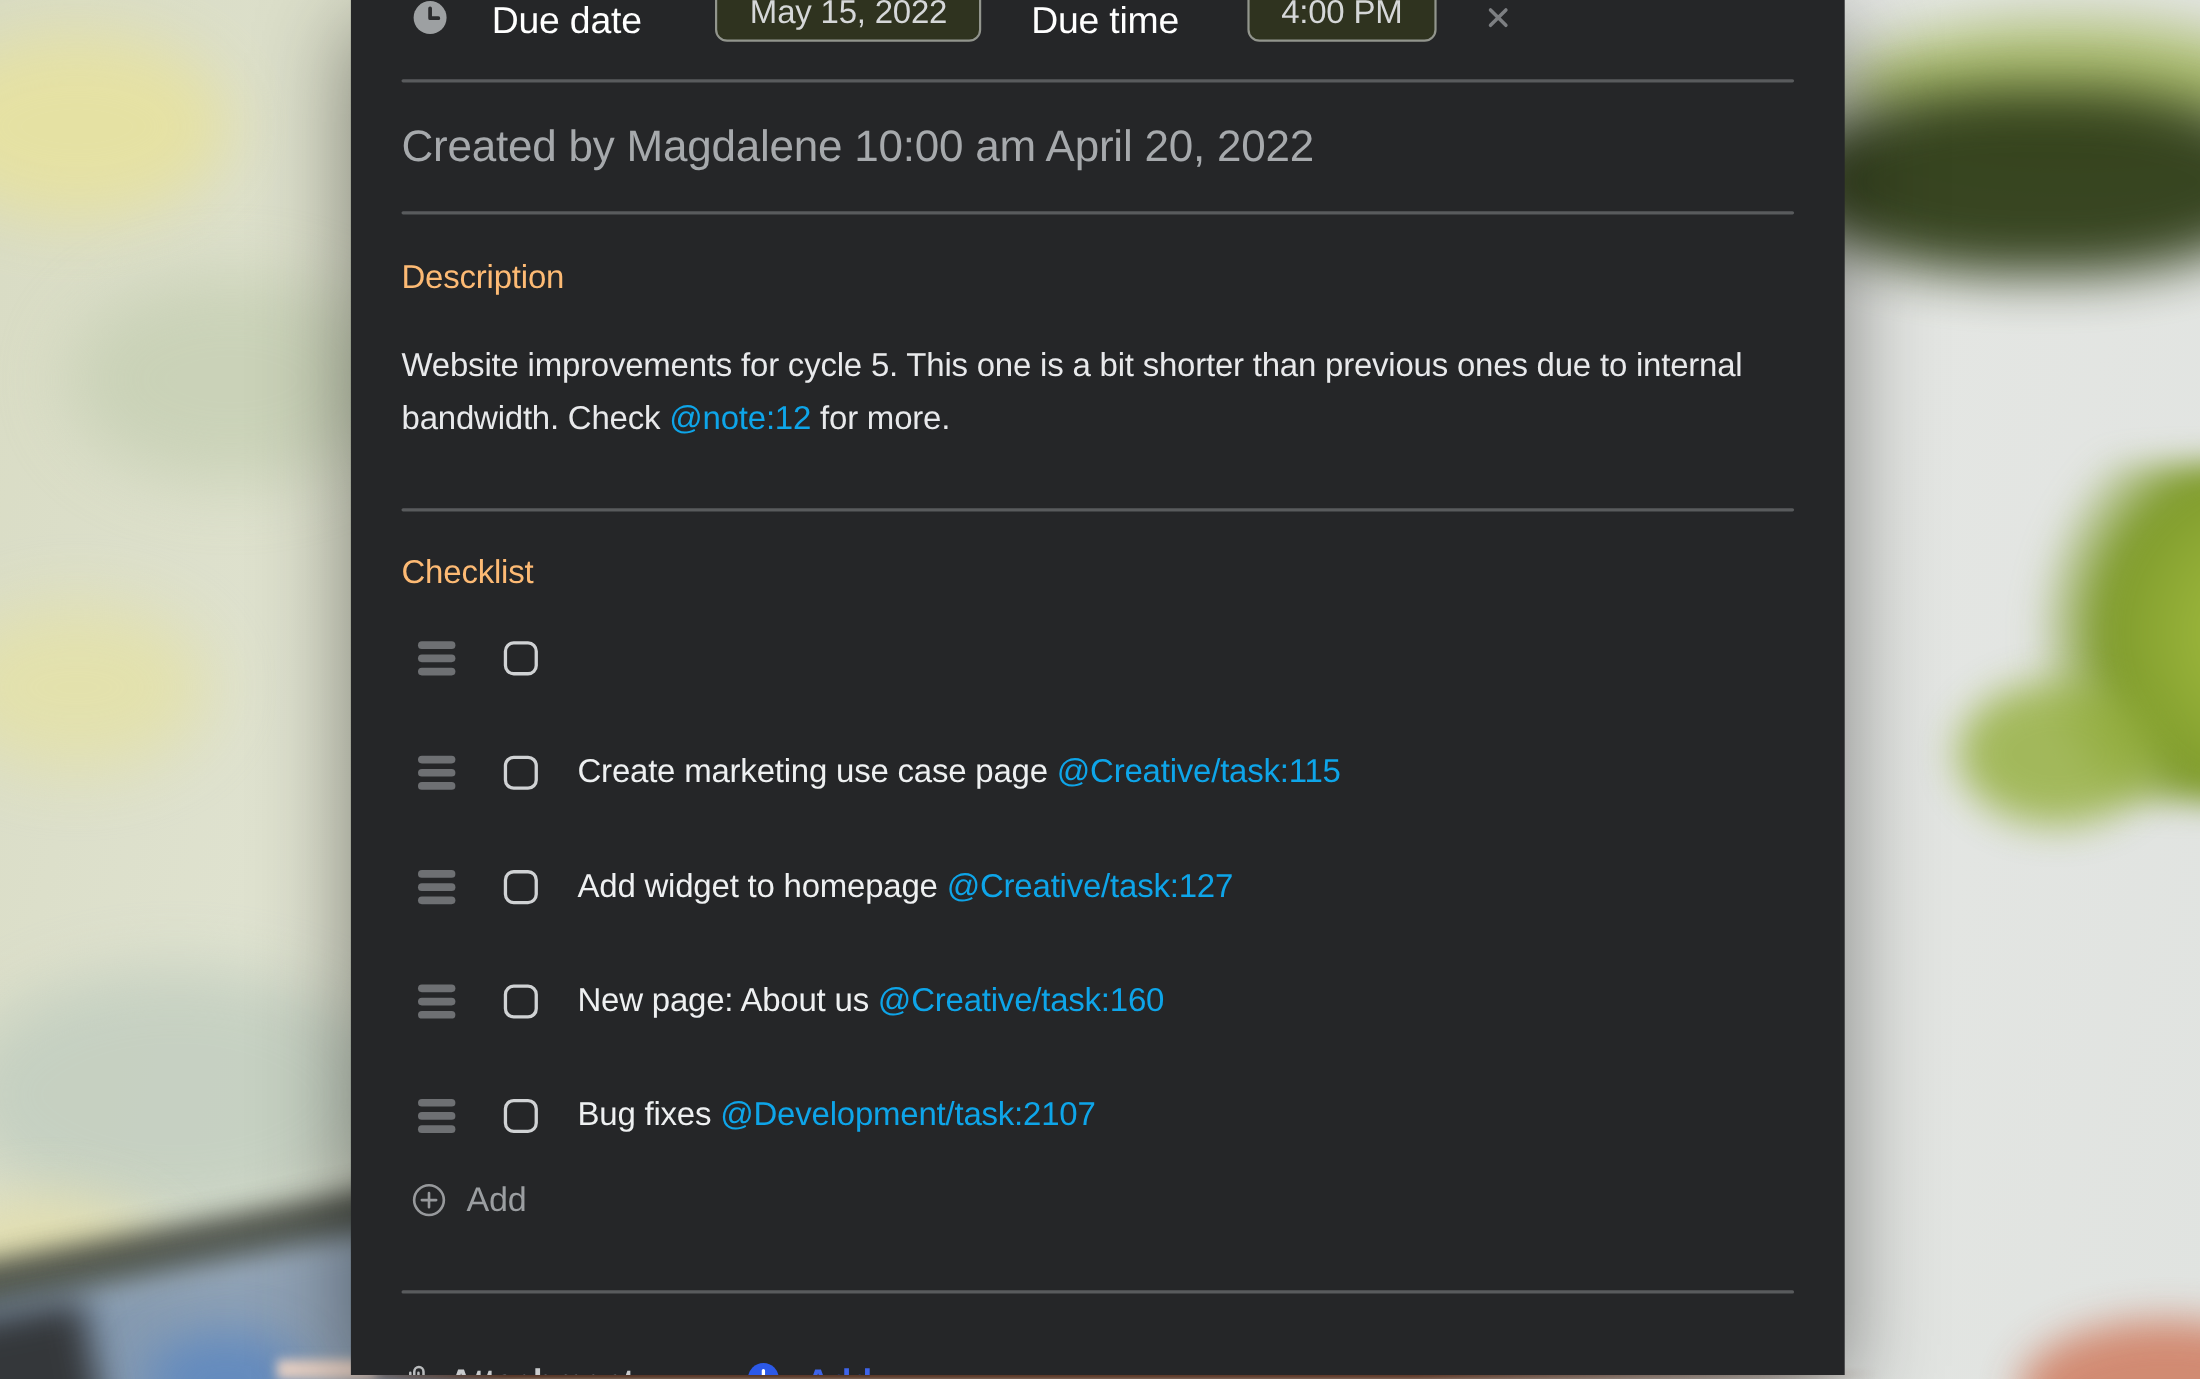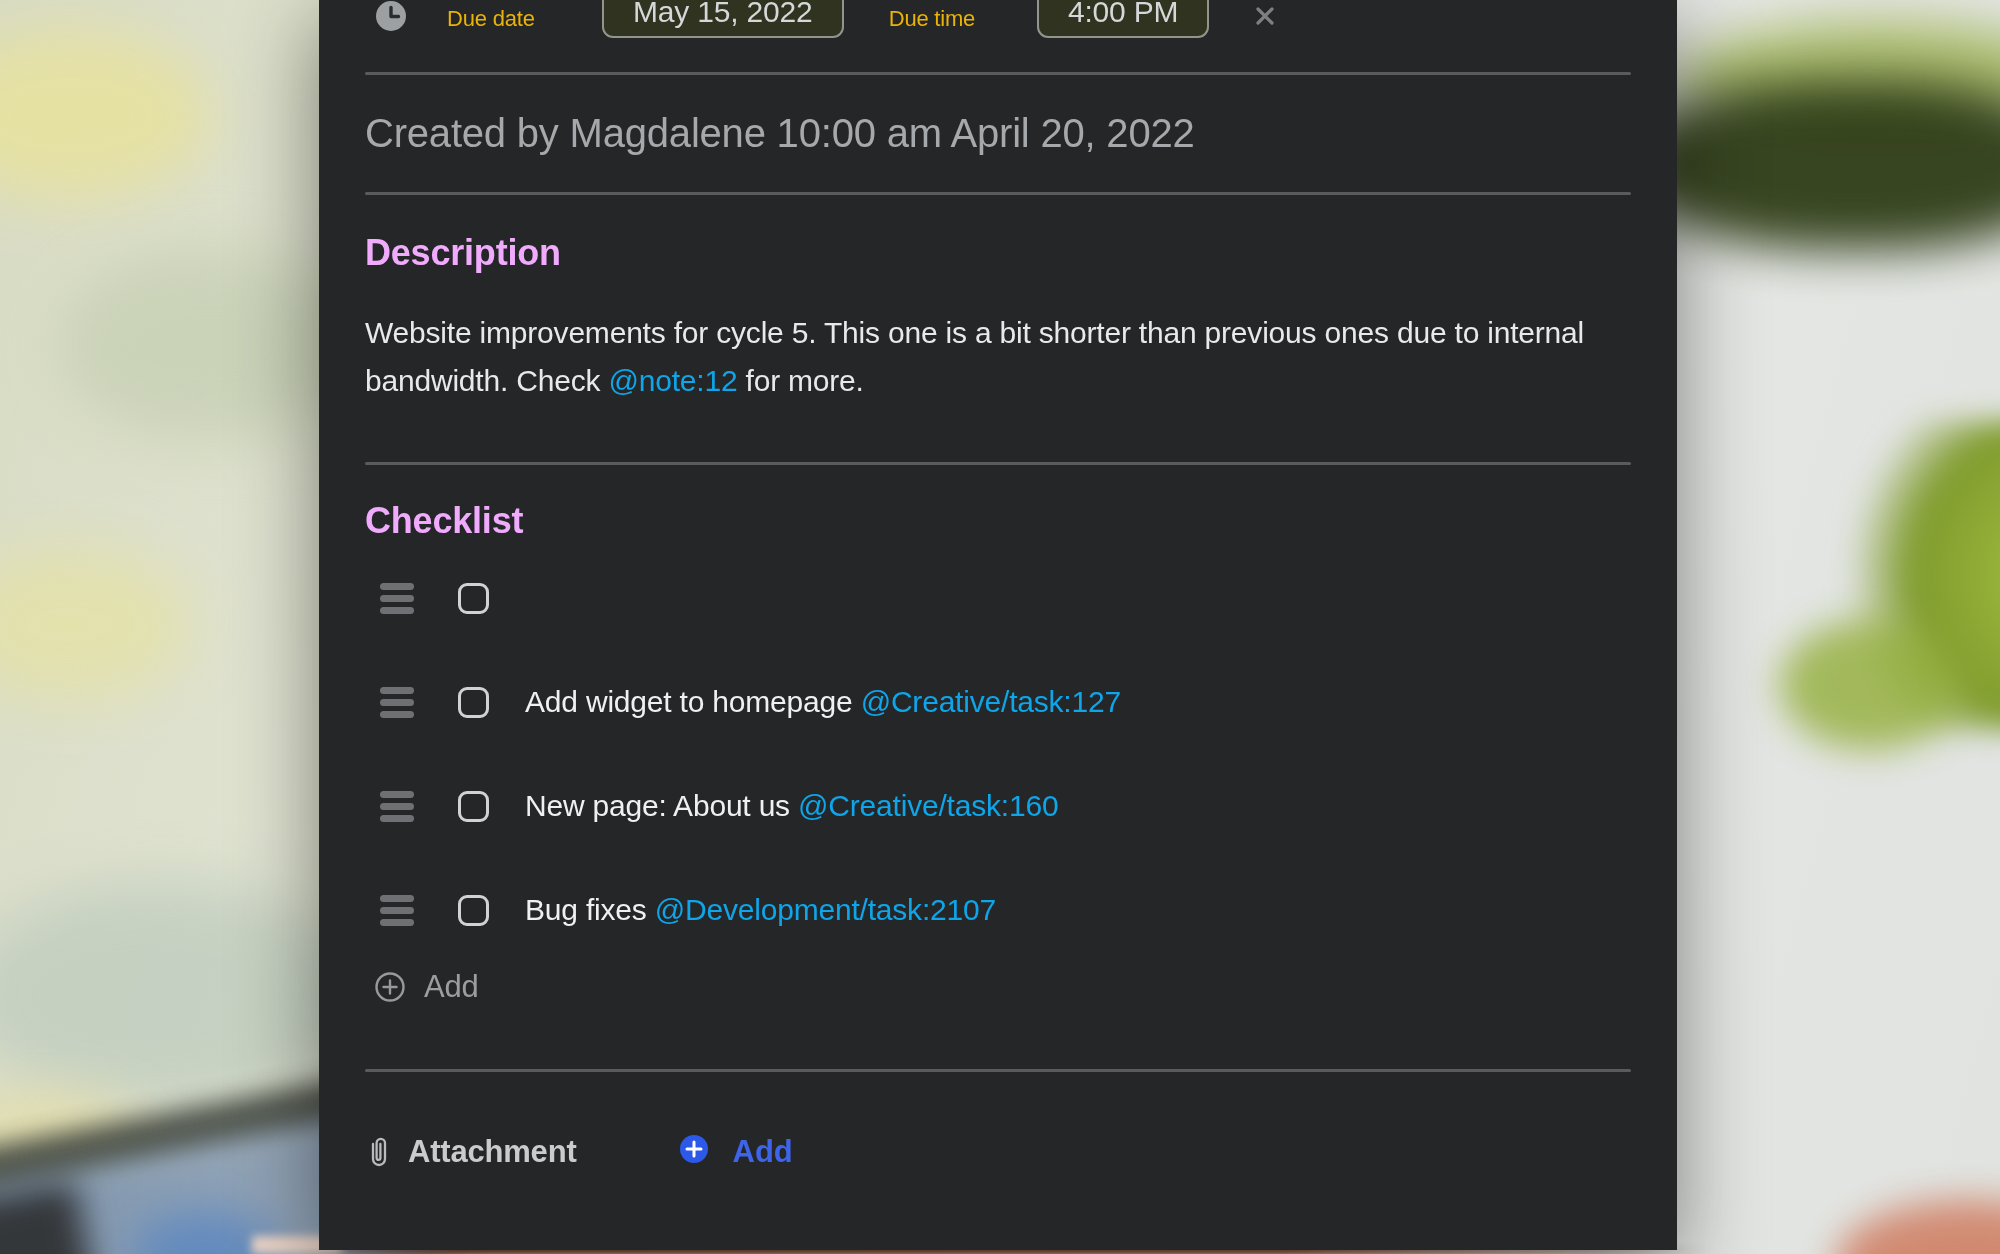--- a/index.html
+++ b/index.html
@@ -36,32 +36,32 @@
   
   .modal { position:absolute; left:319px; top:0; width:1358px; height:1250px; background:#252628;
            z-index:5; overflow:hidden; box-shadow:0 20px 80px rgba(0,0,0,.45); padding:0 46px; }
 
   .hr { height:3px; background:#595b5d; border-radius:2px; }
   #hr1 { margin-top:34px; } #hr2 { margin-top:39px; } #hr3 { margin-top:57px; } #hr4 { margin-top:57px; }
 
   
   .due-row { height:38px; display:flex; align-items:center; padding-left:10px; }
   .clock { width:32px; height:32px; flex:0 0 auto; margin-top:-4px; }
-  .due-label { color:#eab308; font-size:22px; letter-spacing:-.2px; margin-left:40px; white-space:nowrap; }
+  .due-label { color:#ffffff; font-size:34px; letter-spacing:-.2px; margin-left:40px; white-space:nowrap; }
   .due-label.time { margin-left:45px; }
   .chip { height:52px; margin-top:-14px; align-self:flex-start; border:2px solid #92958d; background:#2f331f;
           border-radius:11px; display:flex; align-items:flex-end; justify-content:center; padding-bottom:7px;
           color:#d5d7d8; font-size:30px; letter-spacing:-.2px; cursor:pointer; }
   .chip.date { width:242px; margin-left:67px; }
   .chip.time { width:172px; margin-left:62px; }
   .close-btn { margin-left:41px; width:30px; height:30px; display:flex; align-items:center; justify-content:center; cursor:pointer; margin-top:-6px; }
 
   .created { margin-top:38px; line-height:40px; font-size:40px; letter-spacing:-.2px; color:#a6a9ac; }
 
-  .section-title { margin-top:36px; line-height:44px; font-size:36px; font-weight:700; letter-spacing:-.2px; color:#f0abfc; }
+  .section-title { margin-top:36px; line-height:44px; font-size:30px; font-weight:400; letter-spacing:-.2px; color:#fdba74; }
   .section-title.checklist { margin-top:34px; }
   .desc-body { margin-top:34px; font-size:30px; line-height:48px; letter-spacing:-.2px; color:#e8e9eb; max-width:1255px; }
   a.tasklink, a.notelink { color:#0ea5e9; text-decoration:none; cursor:pointer; }
 
   .check-rows { margin-top:3px; }
   .check-row { height:104px; display:flex; align-items:center; padding-left:15px; }
   .drag { width:34px; display:flex; flex-direction:column; gap:5px; cursor:grab; flex:0 0 auto; }
   .drag i { height:7px; background:#6e7073; border-radius:3.5px; display:block; }
   .checkbox { width:31px; height:31px; border:3px solid #d0d2d4; border-radius:9px; margin-left:44px; flex:0 0 auto; cursor:pointer; background:transparent; }
   .check-text { margin-left:36px; font-size:30px; letter-spacing:-.2px; color:#eef0f1; white-space:nowrap; }
@@ -136,20 +136,29 @@
         </span>
       <span class="checkbox"></span>
     </div>
     <div class="check-row">
       <span class="drag">
           <i></i>
           <i></i>
           <i></i>
         </span>
       <span class="checkbox"></span>
+      <span class="check-text"><span>Create marketing use case page </span><a class="tasklink">@Creative/task:115</a></span>
+    </div>
+    <div class="check-row">
+      <span class="drag">
+          <i></i>
+          <i></i>
+          <i></i>
+        </span>
+      <span class="checkbox"></span>
       <span class="check-text"><span>Add widget to homepage </span><a class="tasklink">@Creative/task:127</a></span>
     </div>
     <div class="check-row">
       <span class="drag">
           <i></i>
           <i></i>
           <i></i>
         </span>
       <span class="checkbox"></span>
       <span class="check-text"><span>New page: About us </span><a class="tasklink">@Creative/task:160</a></span>

